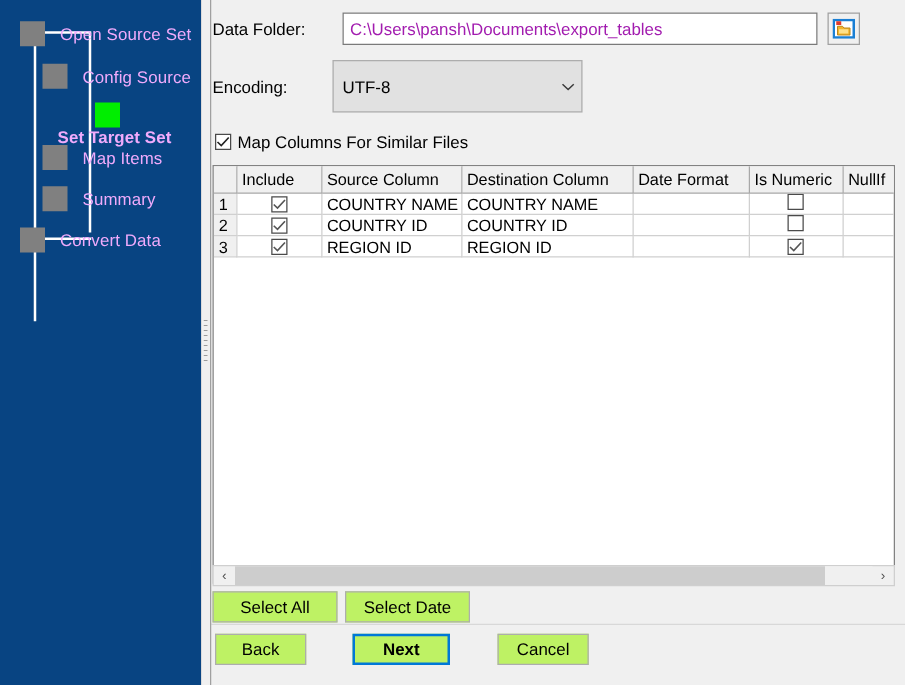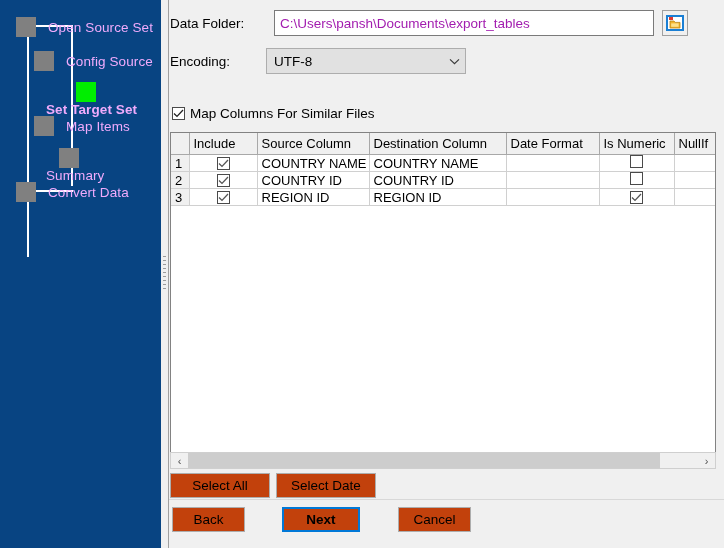--- a/index.html
+++ b/index.html
@@ -128,21 +128,21 @@
     border: 1px solid #a0a0a0;
     display: flex;
     align-items: center;
     justify-content: center;
     cursor: pointer;
   }
 
   .combo {
     box-sizing: border-box;
     position: relative;
-    height: 26px;
+    height: 42px;
     background: #e1e1e1;
     border: 1px solid #adadad;
     display: flex;
     align-items: center;
     cursor: pointer;
   }
   .combo-value {
     font-size: 13.5px;
     padding-left: 7px;
     flex: 1 1 auto;
@@ -264,21 +264,21 @@
     top: 0;
     width: 472px;
     height: 15px;
     background: #cdcdcd;
     cursor: pointer;
   }
 
   
   .btn {
     box-sizing: border-box;
-    background: #c2410c;
+    background: #bef264;
     border: 1px solid #adadad;
     font-family: "Liberation Sans", sans-serif;
     font-size: 13.5px;
     color: #000;
     height: 25px;
     display: inline-flex;
     align-items: center;
     justify-content: center;
     cursor: pointer;
     position: absolute;
@@ -331,21 +331,21 @@
     <div class="step" style="left:34px; top:82px;flex-direction:column;">
       <span class="step-box active"></span>
       <span class="step-label active">Set Target Set</span>
     </div>
 
     <div class="step" style="left:34px; top:115px;">
       <span class="step-box"></span>
       <span class="step-label">Map Items</span>
     </div>
 
-    <div class="step" style="left:34px; top:148px;flex-direction:column;">
+    <div class="step" style="left:34px; top:148px;">
       <span class="step-box"></span>
       <span class="step-label">Summary</span>
     </div>
 
     <div class="step" style="left:16px; top:181px;">
       <span class="step-box"></span>
       <span class="step-label">Convert Data</span>
     </div>
   </div>
 

